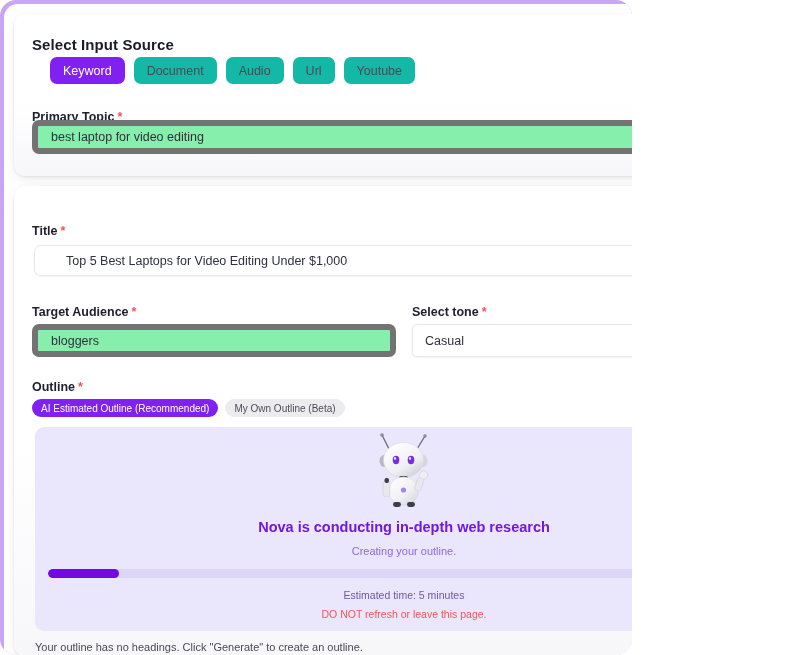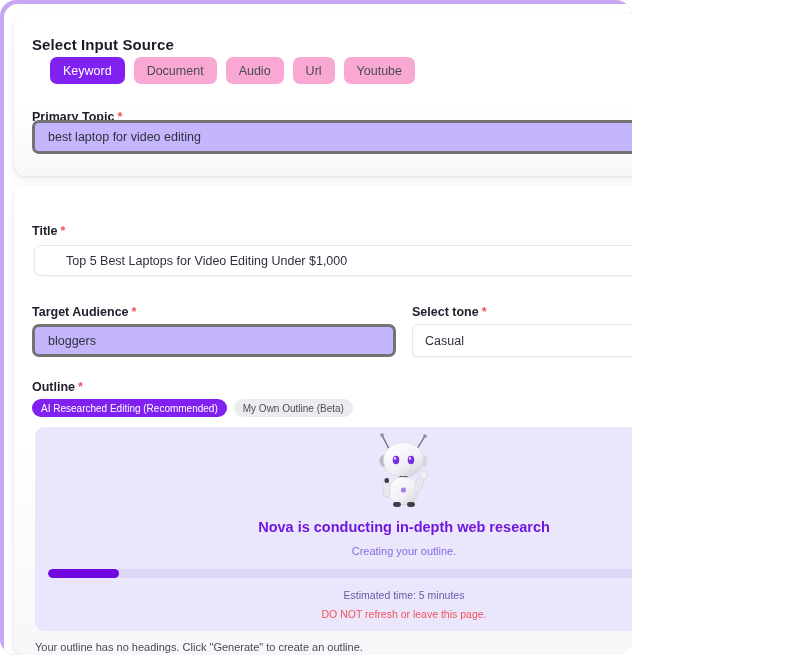--- a/index.html
+++ b/index.html
@@ -77,21 +77,21 @@
     padding-left: 18px;
   }
   .pill {
     height: 27px;
     padding: 0 13px;
     display: flex;
     align-items: center;
     justify-content: center;
     border-radius: 7px;
     font-size: 12.5px;
-    background: #f9a8d4;
+    background: #14b8a6;
     color: #4a4a55;
     cursor: pointer;
     white-space: nowrap;
   }
   .pill.active {
     background: #8021f2;
     color: #ffffff;
   }
 
   
@@ -105,22 +105,22 @@
     padding: 0 13px;
     cursor: text;
   }
   .input-white {
     background: #ffffff;
     border: 1px solid #e6e6ee;
     box-shadow: 0 1px 2px rgba(20,20,45,.05);
     padding-left: 31px;
   }
   .input-autofill {
-    background: #c4b5fd;
-    border: 3px solid #737373;
+    background: #86efac;
+    border: 6px solid #737373;
   }
 
   #input-primary-topic { left: 28px; top: 116px; width: 742px; height: 34px; }
   #input-title         { left: 30px; top: 241px; width: 740px; height: 31px; }
   #input-audience      { left: 28px; top: 320px; width: 364px; height: 33px; }
 
   #btn-generate {
     position: absolute;
     left: 701px; top: 247px;
     width: 62px; height: 19px;
@@ -301,21 +301,21 @@
       <svg id="chevron-down-icon" viewBox="0 0 10 6">
         <path d="M1 1 L5 5 L9 1" fill="none" stroke="#b8b8c6" stroke-width="1.3" stroke-linecap="round" stroke-linejoin="round"></path>
       </svg>
     </div>
 
     <div class="field-label" style="left:28px; top:376px;">
       <span>Outline</span><span class="req">*</span>
     </div>
 
     <div id="outline-tabs">
-      <div class="pill-sm active">AI Researched Editing (Recommended)</div>
+      <div class="pill-sm active">AI Estimated Outline (Recommended)</div>
       <div class="pill-sm">My Own Outline (Beta)</div>
     </div>
 
     <div id="research-panel">
 
       <svg id="robot-icon" viewBox="0 0 66 76">
         <defs>
           <linearGradient id="bodyGrad" x1="0" y1="0" x2="1" y2="1">
             <stop offset="0%" stop-color="#ffffff"></stop>
             <stop offset="55%" stop-color="#f2f2f6"></stop>

